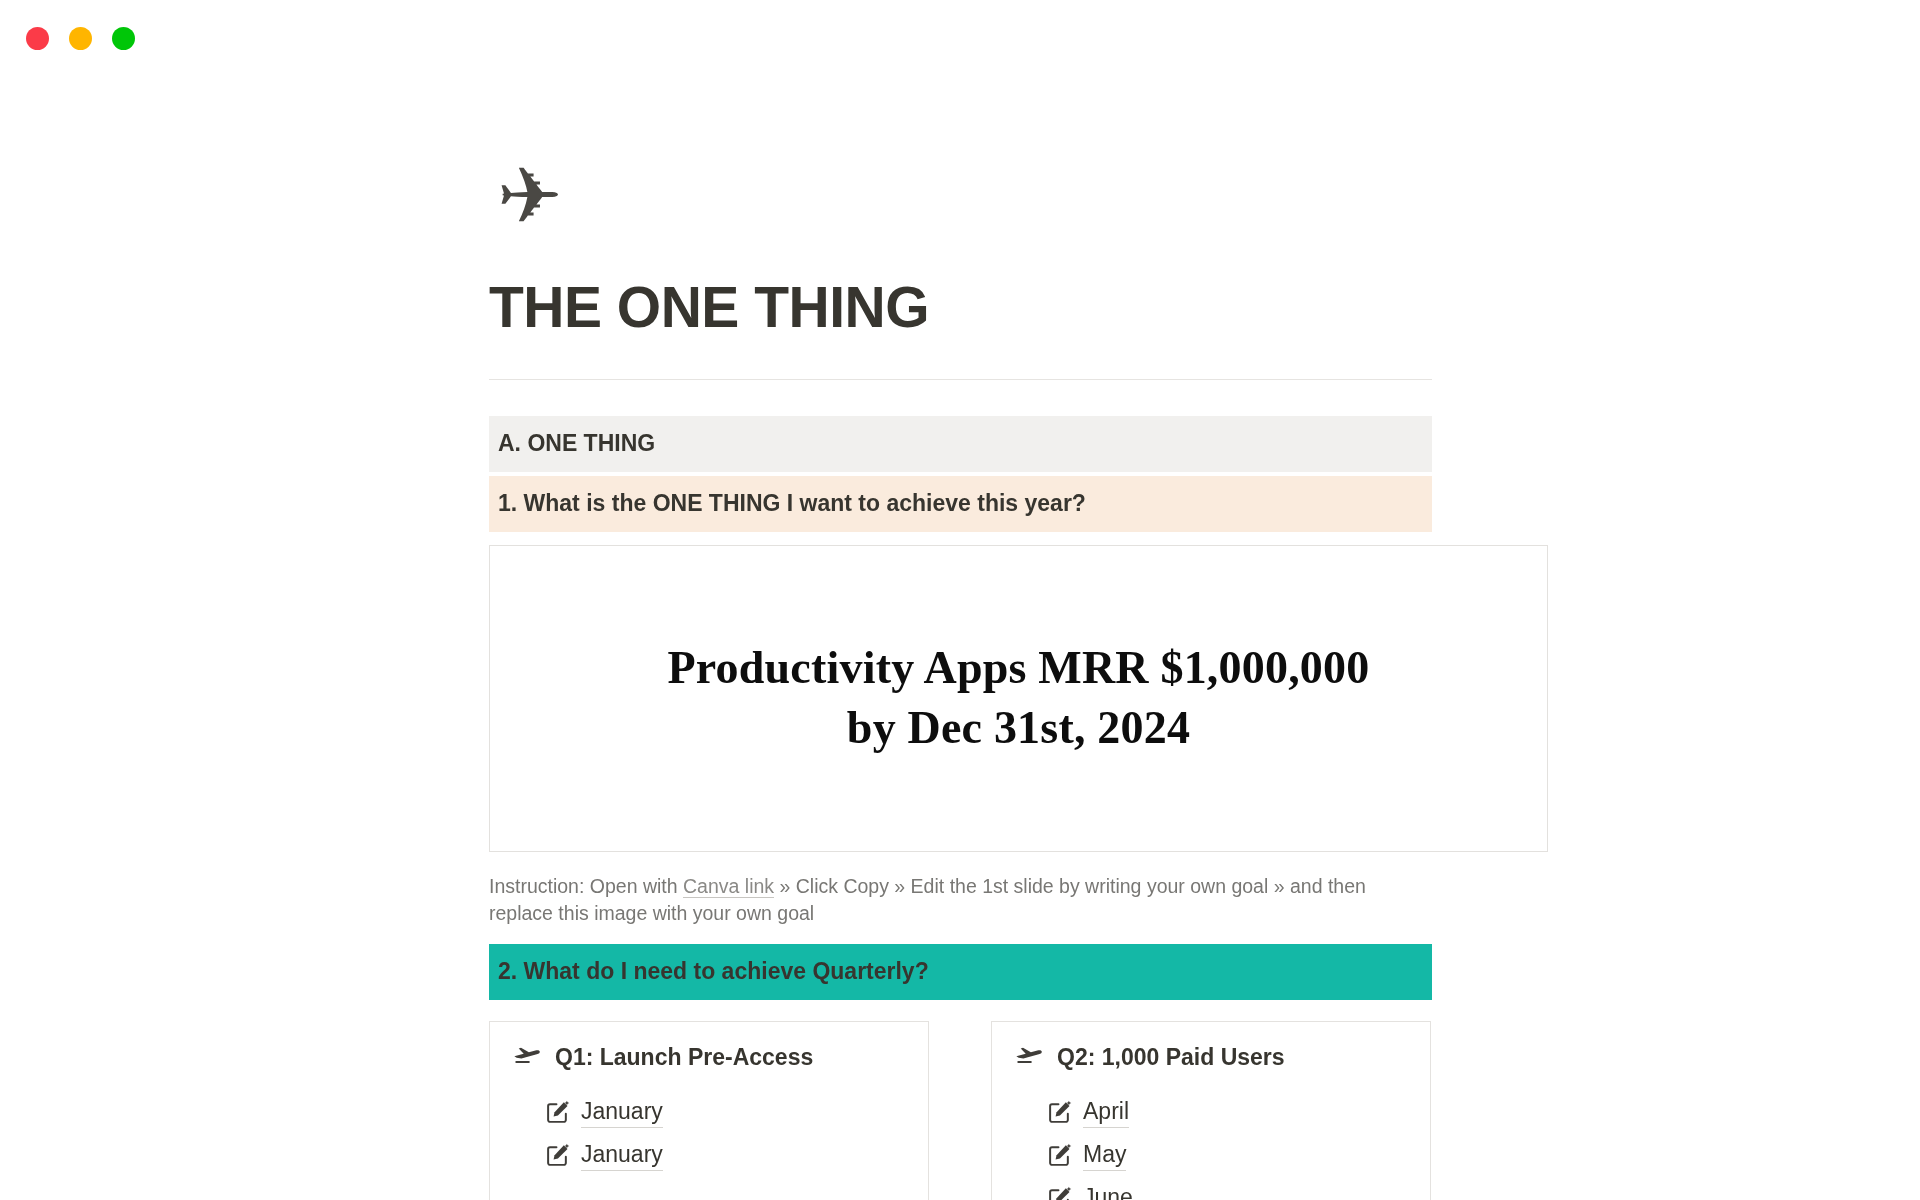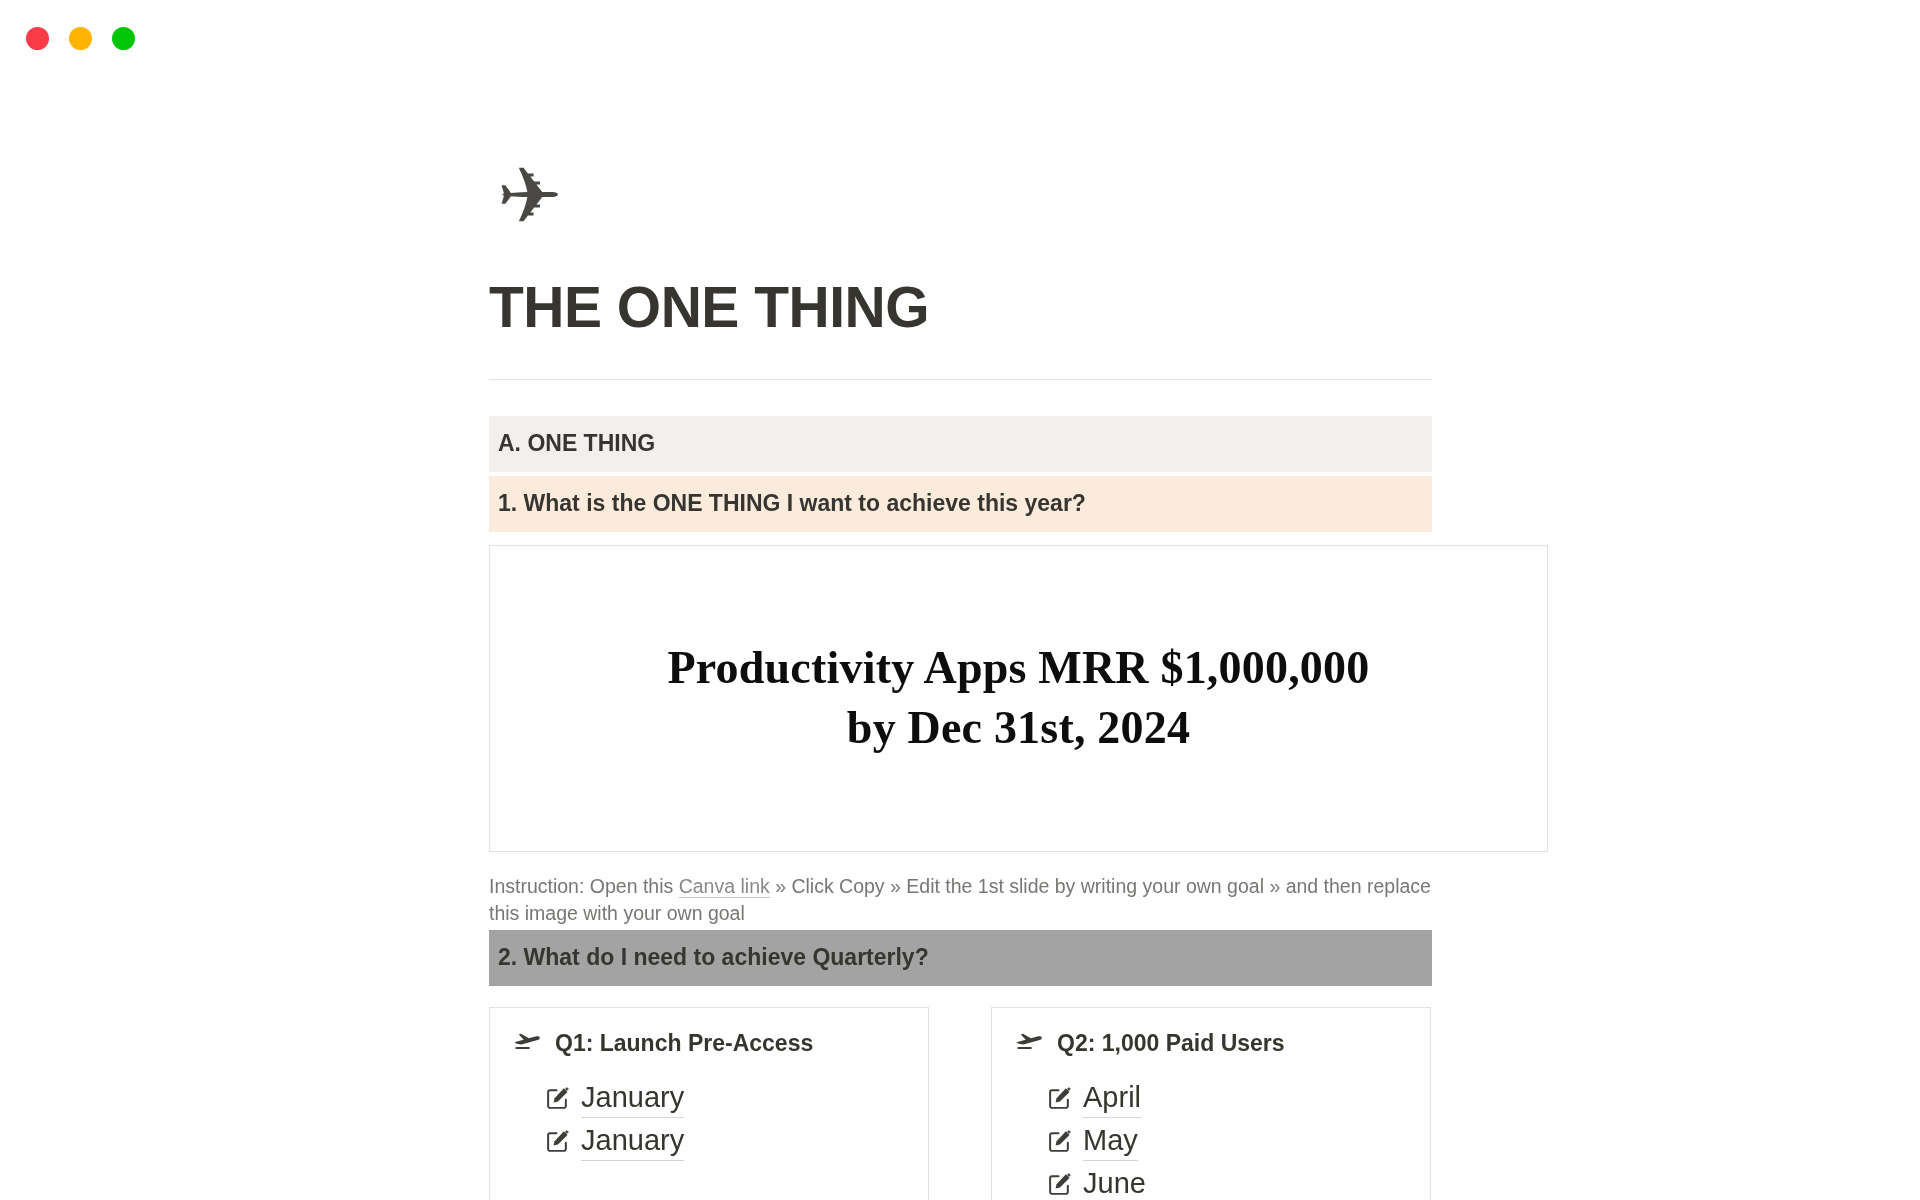--- a/index.html
+++ b/index.html
@@ -83,21 +83,21 @@
   .band {
     width: 943px;
     padding: 13px 10px 13px 9px;
     font-size: 23px;
     font-weight: bold;
     color: #37352f;
     line-height: 1.3;
   }
   .band-grey   { background: #f1f0ee; margin-top: 36px; }
   .band-peach  { background: #faebdd; margin-top: 4px; }
-  .band-peach2 { background: #a3a3a3; margin-top: 2px; }
+  .band-peach2 { background: #14b8a6; margin-top: 16px; }
 
   
   .goal-box {
     width: 1059px;
     height: 307px;
     margin-top: 13px;
     border: 1px solid #e3e1de;
     background: #ffffff;
     display: flex;
     align-items: center;
@@ -171,21 +171,21 @@
     height: 43px;
   }
   .edit-icon {
     width: 25px;
     height: 25px;
     flex: 0 0 25px;
     color: #3f3d39;
   }
   .edit-icon svg { display: block; width: 25px; height: 25px; }
   .month-link {
-    font-size: 29px;
+    font-size: 23px;
     color: #37352f;
     border-bottom: 1px solid #d6d4d0;
     line-height: 1.25;
     cursor: pointer;
     padding-bottom: 1px;
   }
 </style>
 </head>
 <body>
 
@@ -211,21 +211,21 @@
     <div class="band band-peach">1. What is the ONE THING I want to achieve this year?</div>
 
     <div class="goal-box">
       <div class="goal-text">
         <div>Productivity Apps MRR $1,000,000</div>
         <div>by Dec 31st, 2024</div>
       </div>
     </div>
 
     <p class="instruction">
-      <span>Instruction: Open this </span><span class="canva-link">Canva link</span><span> » Click Copy » Edit the 1st slide by writing your own goal » and then replace this image with your own goal</span>
+      <span>Instruction: Open with </span><span class="canva-link">Canva link</span><span> » Click Copy » Edit the 1st slide by writing your own goal » and then replace this image with your own goal</span>
     </p>
 
     <div class="band band-peach2">2. What do I need to achieve Quarterly?</div>
 
     <div class="cards">
 
       <div class="card">
         <div class="card-head">
           <span class="plane-side">
             <svg viewBox="0 0 32 24" aria-hidden="true">

